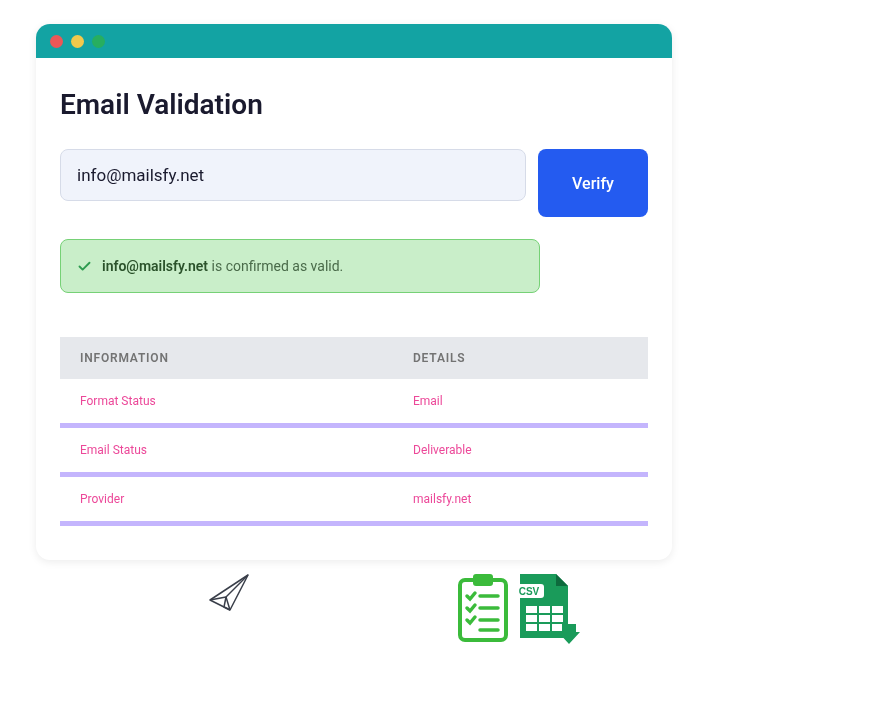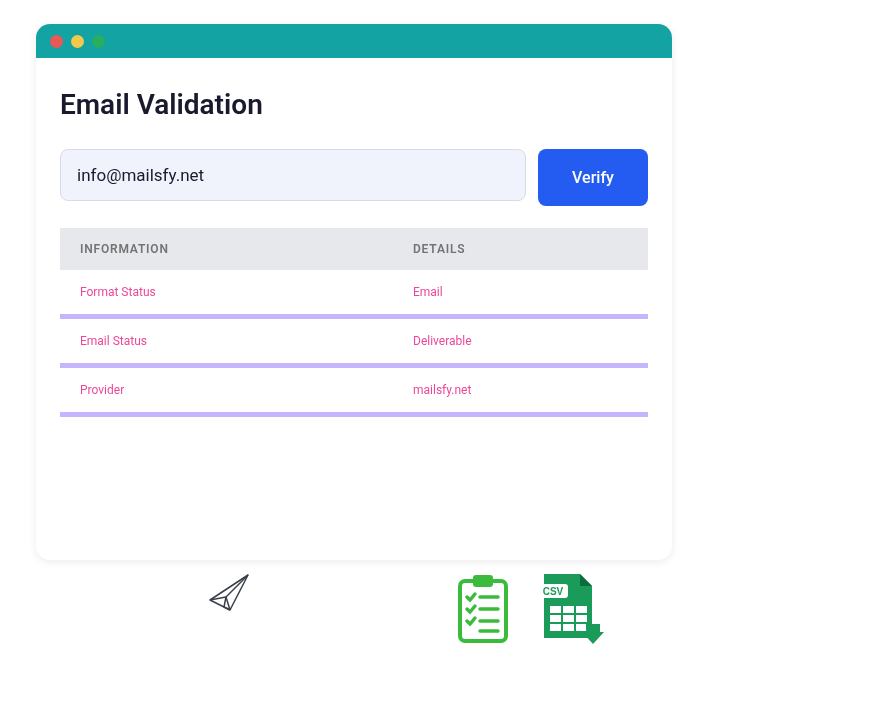--- a/index.html
+++ b/index.html
@@ -53,21 +53,21 @@
       border: 1px solid #d6dbe8;
       background: #f0f3fb;
       border-radius: 8px;
       padding: 0 16px;
       font-size: 17px;
       color: #1a1a2e;
       font-family: inherit;
     }
     .verify-btn {
       width: 110px;
-      height: 57px;
+      height: 68px;
       background: #245bf0;
       border: none;
       border-radius: 8px;
       color: #fff;
       font-size: 16px;
       font-weight: 500;
       cursor: pointer;
       font-family: inherit;
     }
     .success-banner {
@@ -116,41 +116,48 @@
       left: 10px;
       width: 260px;
       height: 90px;
       pointer-events: none;
     }
     .bottom-icons {
       position: absolute;
       top: 572px;
       left: 454px;
       display: flex;
-      gap: 24px;
-      align-items: center;
+      align-items: flex-start;
     }
   </style>
 </head>
 <body>
 
 <div class="window">
   <div class="titlebar">
     <span class="dot red"></span>
     <span class="dot yellow"></span>
     <span class="dot green"></span>
   </div>
   <div class="content">
     <h1 class="page-title">Email Validation</h1>
 
     <div class="input-row">
       <input type="text" class="email-input" value="info@mailsfy.net" style="">
       <button class="verify-btn">Verify</button>
     </div>
 
+    <div class="success-banner">
+      <svg class="check-icon" width="15" height="15" viewBox="0 0 24 24" fill="none" stroke="currentColor" stroke-width="3" stroke-linecap="round" stroke-linejoin="round">
+          <polyline points="20 6 9 17 4 12"></polyline>
+        </svg>
+      <span class="success-text">
+        <strong>info@mailsfy.net</strong><span> is confirmed as valid.</span>
+      </span>
+    </div>
 
     <table class="result-table">
       <thead>
         <tr>
           <th>INFORMATION</th>
           <th>DETAILS</th>
         </tr>
       </thead>
       <tbody>
         <tr>

